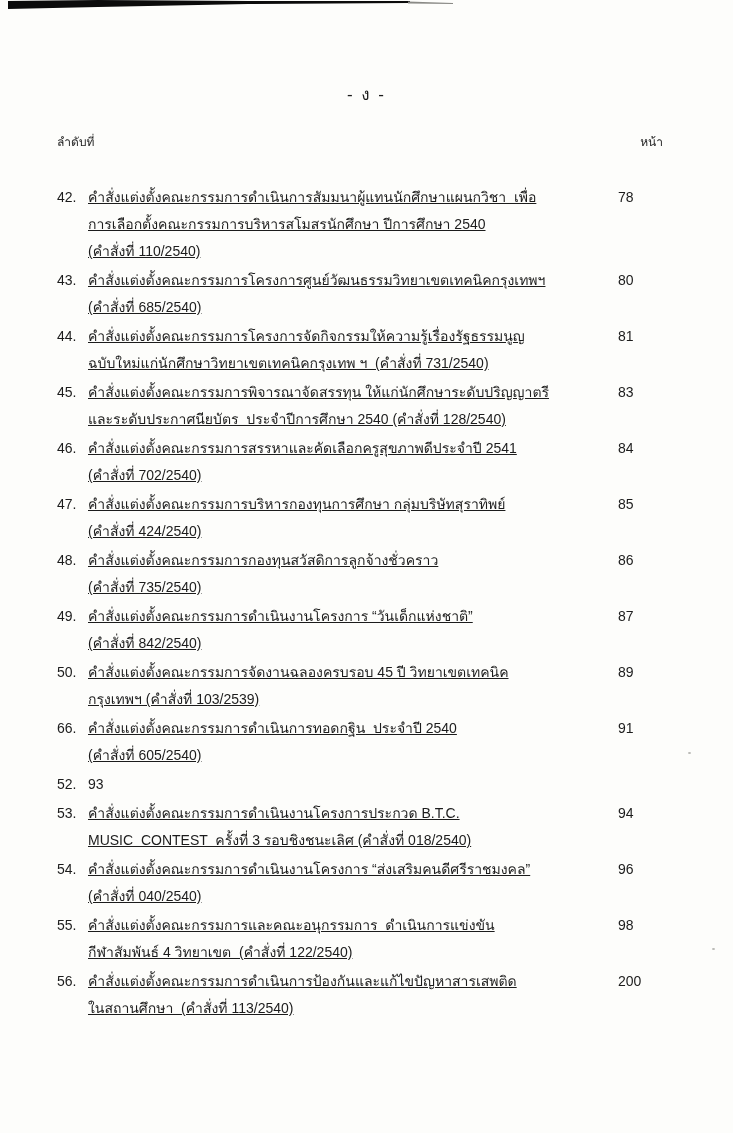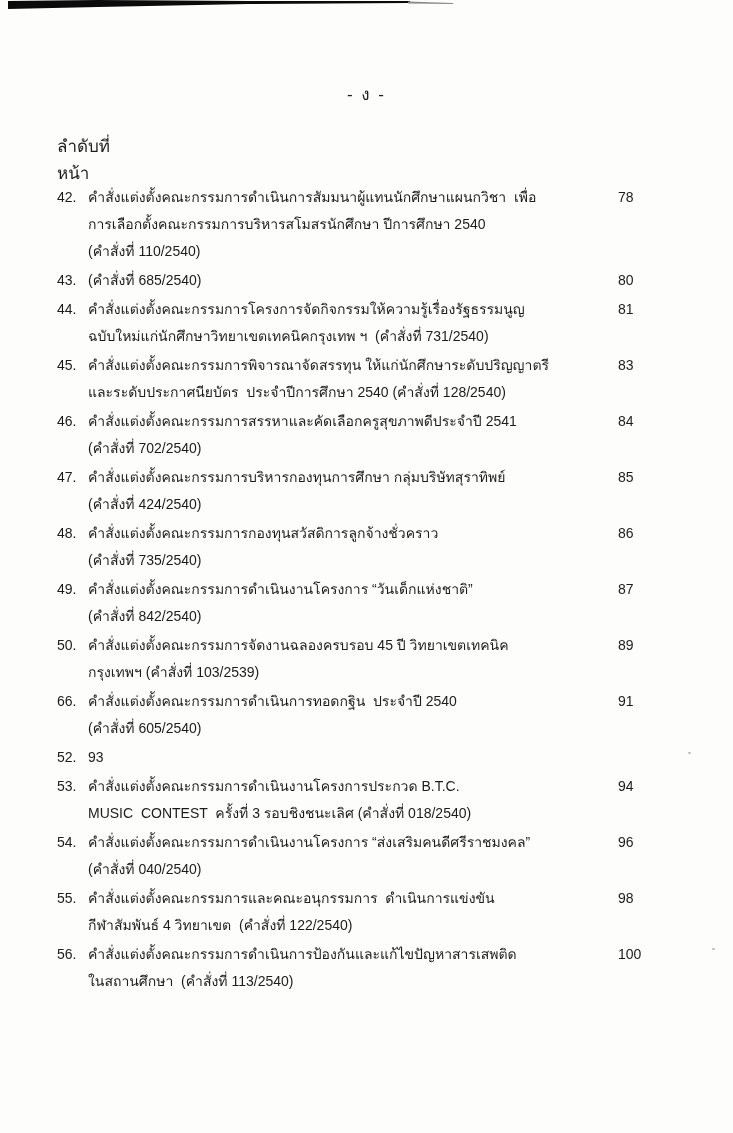--- a/index.html
+++ b/index.html
@@ -33,22 +33,21 @@
     font-size: 17px;
     letter-spacing: 2px;
   }
   .col-headers {
     position: absolute;
     top: 132px;
     left: 57px;
     width: 606px;
     display: flex;
     justify-content: space-between;
-    font-size: 17px;
-    flex-direction: column;
+    font-size: 12px;
   }
   .toc {
     position: absolute;
     top: 184px;
     left: 57px;
     width: 605px;
     font-size: 14px;
   }
   .toc-row {
     display: flex;
@@ -59,20 +58,21 @@
   .toc-num {
     width: 31px;
     flex: 0 0 31px;
   }
   .toc-text {
     flex: 1 1 auto;
     padding-right: 6px;
   }
   .toc-text .tl {
     white-space: pre-wrap;
+    text-decoration: underline;
   }
   .toc-page {
     flex: 0 0 44px;
     width: 44px;
   }
   .speck {
     position: absolute;
     border-radius: 50%;
     background: #b9b9b4;
   }
@@ -101,20 +101,21 @@
           <div class="tl">คำสั่งแต่งตั้งคณะกรรมการดำเนินการสัมมนาผู้แทนนักศึกษาแผนกวิชา  เพื่อ</div>
           <div class="tl">การเลือกตั้งคณะกรรมการบริหารสโมสรนักศึกษา ปีการศึกษา 2540</div>
           <div class="tl">(คำสั่งที่ 110/2540)</div>
         </div>
       <div class="toc-page">78</div>
     </div>
 
     <div class="toc-row">
       <div class="toc-num">43.</div>
       <div class="toc-text">
+          <div class="tl">คำสั่งแต่งตั้งคณะกรรมการโครงการศูนย์วัฒนธรรมวิทยาเขตเทคนิคกรุงเทพฯ</div>
           <div class="tl">(คำสั่งที่ 685/2540)</div>
         </div>
       <div class="toc-page">80</div>
     </div>
 
     <div class="toc-row">
       <div class="toc-num">44.</div>
       <div class="toc-text">
           <div class="tl">คำสั่งแต่งตั้งคณะกรรมการโครงการจัดกิจกรรมให้ความรู้เรื่องรัฐธรรมนูญ</div>
           <div class="tl">ฉบับใหม่แก่นักศึกษาวิทยาเขตเทคนิคกรุงเทพ ฯ  (คำสั่งที่ 731/2540)</div>
@@ -216,20 +217,20 @@
         </div>
       <div class="toc-page">98</div>
     </div>
 
     <div class="toc-row">
       <div class="toc-num">56.</div>
       <div class="toc-text">
           <div class="tl">คำสั่งแต่งตั้งคณะกรรมการดำเนินการป้องกันและแก้ไขปัญหาสารเสพติด</div>
           <div class="tl">ในสถานศึกษา  (คำสั่งที่ 113/2540)</div>
         </div>
-      <div class="toc-page">100</div>
+      <div class="toc-page">200</div>
     </div>
   </div>
 
   <div class="speck" style="left:688px;top:752px;width:3px;height:2px;"></div>
   <div class="speck" style="left:712px;top:948px;width:3px;height:2px;"></div>
 
 </div>
 
 </body></html>

